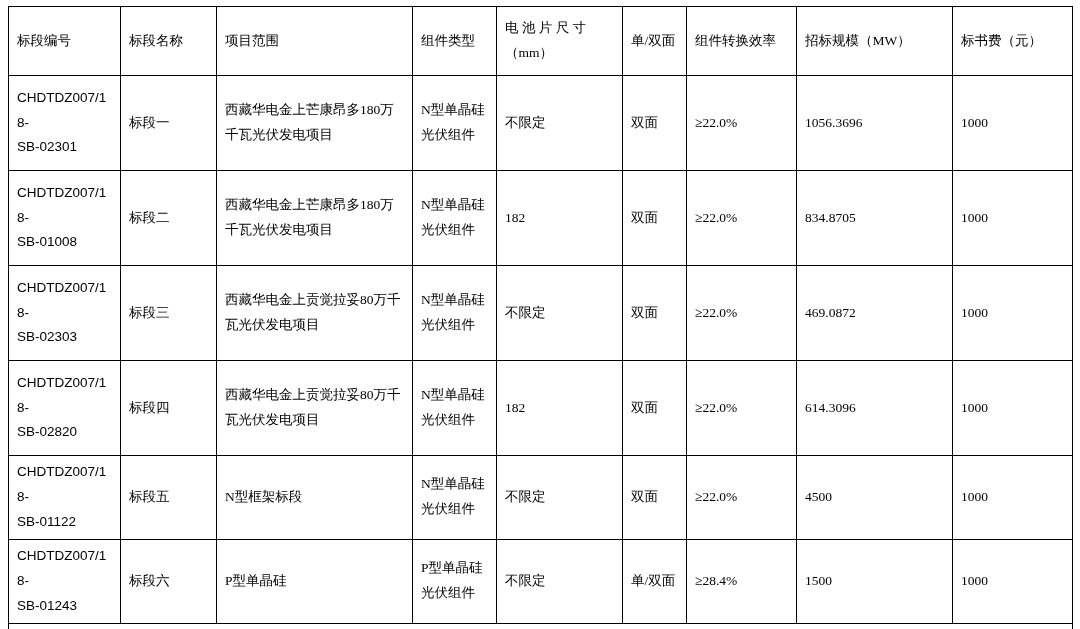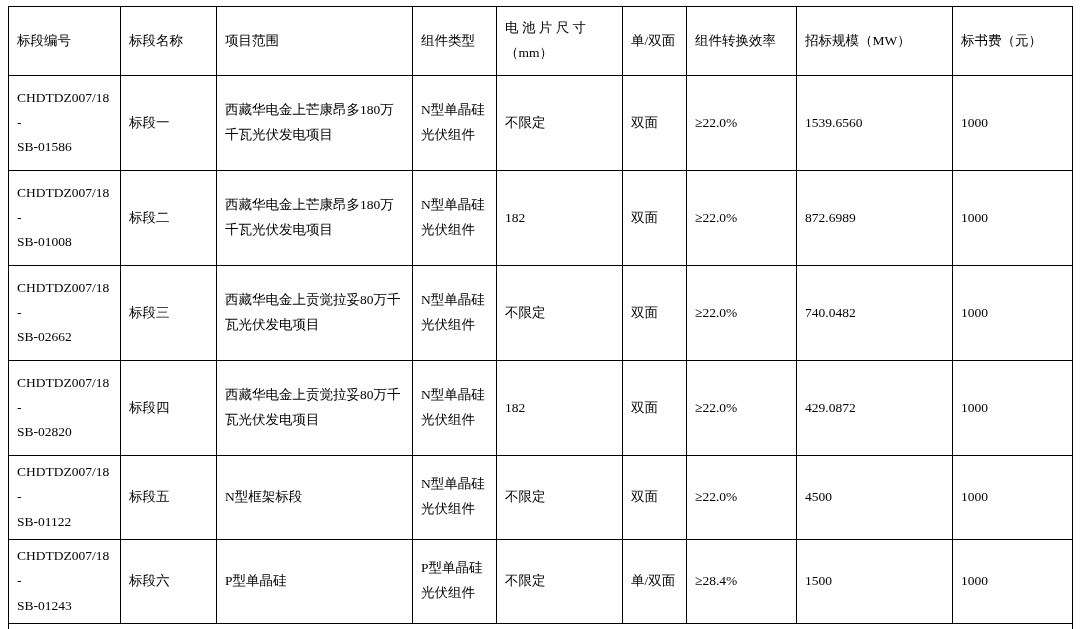--- a/index.html
+++ b/index.html
@@ -40,21 +40,21 @@
     height: 60px;
     font-size: 13.5px;
   }
   tbody td {
     height: 86px;
   }
   tbody tr.short td {
     height: 62px;
   }
   td.code {
-    font-family: Liberation Serif, serif;
+    font-family: Liberation Sans, sans-serif;
     font-size: 13px;
     line-height: 2.0;
   }
   tfoot td {
     height: 34px;
     font-size: 13.5px;
   }
   .col1 { width: 112px; }
   .col2 { width: 96px; }
   .col3 { width: 196px; }
@@ -94,83 +94,83 @@
         <td>单/双面</td>
         <td>组件转换效率</td>
         <td>招标规模（MW）</td>
         <td>标书费（元）</td>
       </tr>
     </thead>
     <tbody>
       <tr>
         <td class="code">
           <div>CHDTDZ007/18-</div>
-          <div>SB-01586</div>
+          <div>SB-02301</div>
         </td>
         <td>标段一</td>
         <td>西藏华电金上芒康昂多180万千瓦光伏发电项目</td>
         <td>
           <div>N型单晶硅</div>
           <div>光伏组件</div>
         </td>
         <td>不限定</td>
         <td>双面</td>
         <td>≥22.0%</td>
-        <td>1539.6560</td>
+        <td>1056.3696</td>
         <td>1000</td>
       </tr>
       <tr>
         <td class="code">
           <div>CHDTDZ007/18-</div>
           <div>SB-01008</div>
         </td>
         <td>标段二</td>
         <td>西藏华电金上芒康昂多180万千瓦光伏发电项目</td>
         <td>
           <div>N型单晶硅</div>
           <div>光伏组件</div>
         </td>
         <td>182</td>
         <td>双面</td>
         <td>≥22.0%</td>
-        <td>872.6989</td>
-        <td>1000</td>
-      </tr>
-      <tr>
-        <td class="code">
-          <div>CHDTDZ007/18-</div>
-          <div>SB-02662</div>
+        <td>834.8705</td>
+        <td>1000</td>
+      </tr>
+      <tr>
+        <td class="code">
+          <div>CHDTDZ007/18-</div>
+          <div>SB-02303</div>
         </td>
         <td>标段三</td>
         <td>西藏华电金上贡觉拉妥80万千瓦光伏发电项目</td>
         <td>
           <div>N型单晶硅</div>
           <div>光伏组件</div>
         </td>
         <td>不限定</td>
         <td>双面</td>
         <td>≥22.0%</td>
-        <td>740.0482</td>
+        <td>469.0872</td>
         <td>1000</td>
       </tr>
       <tr>
         <td class="code">
           <div>CHDTDZ007/18-</div>
           <div>SB-02820</div>
         </td>
         <td>标段四</td>
         <td>西藏华电金上贡觉拉妥80万千瓦光伏发电项目</td>
         <td>
           <div>N型单晶硅</div>
           <div>光伏组件</div>
         </td>
         <td>182</td>
         <td>双面</td>
         <td>≥22.0%</td>
-        <td>429.0872</td>
+        <td>614.3096</td>
         <td>1000</td>
       </tr>
       <tr class="short">
         <td class="code">
           <div>CHDTDZ007/18-</div>
           <div>SB-01122</div>
         </td>
         <td>标段五</td>
         <td>N型框架标段</td>
         <td>

